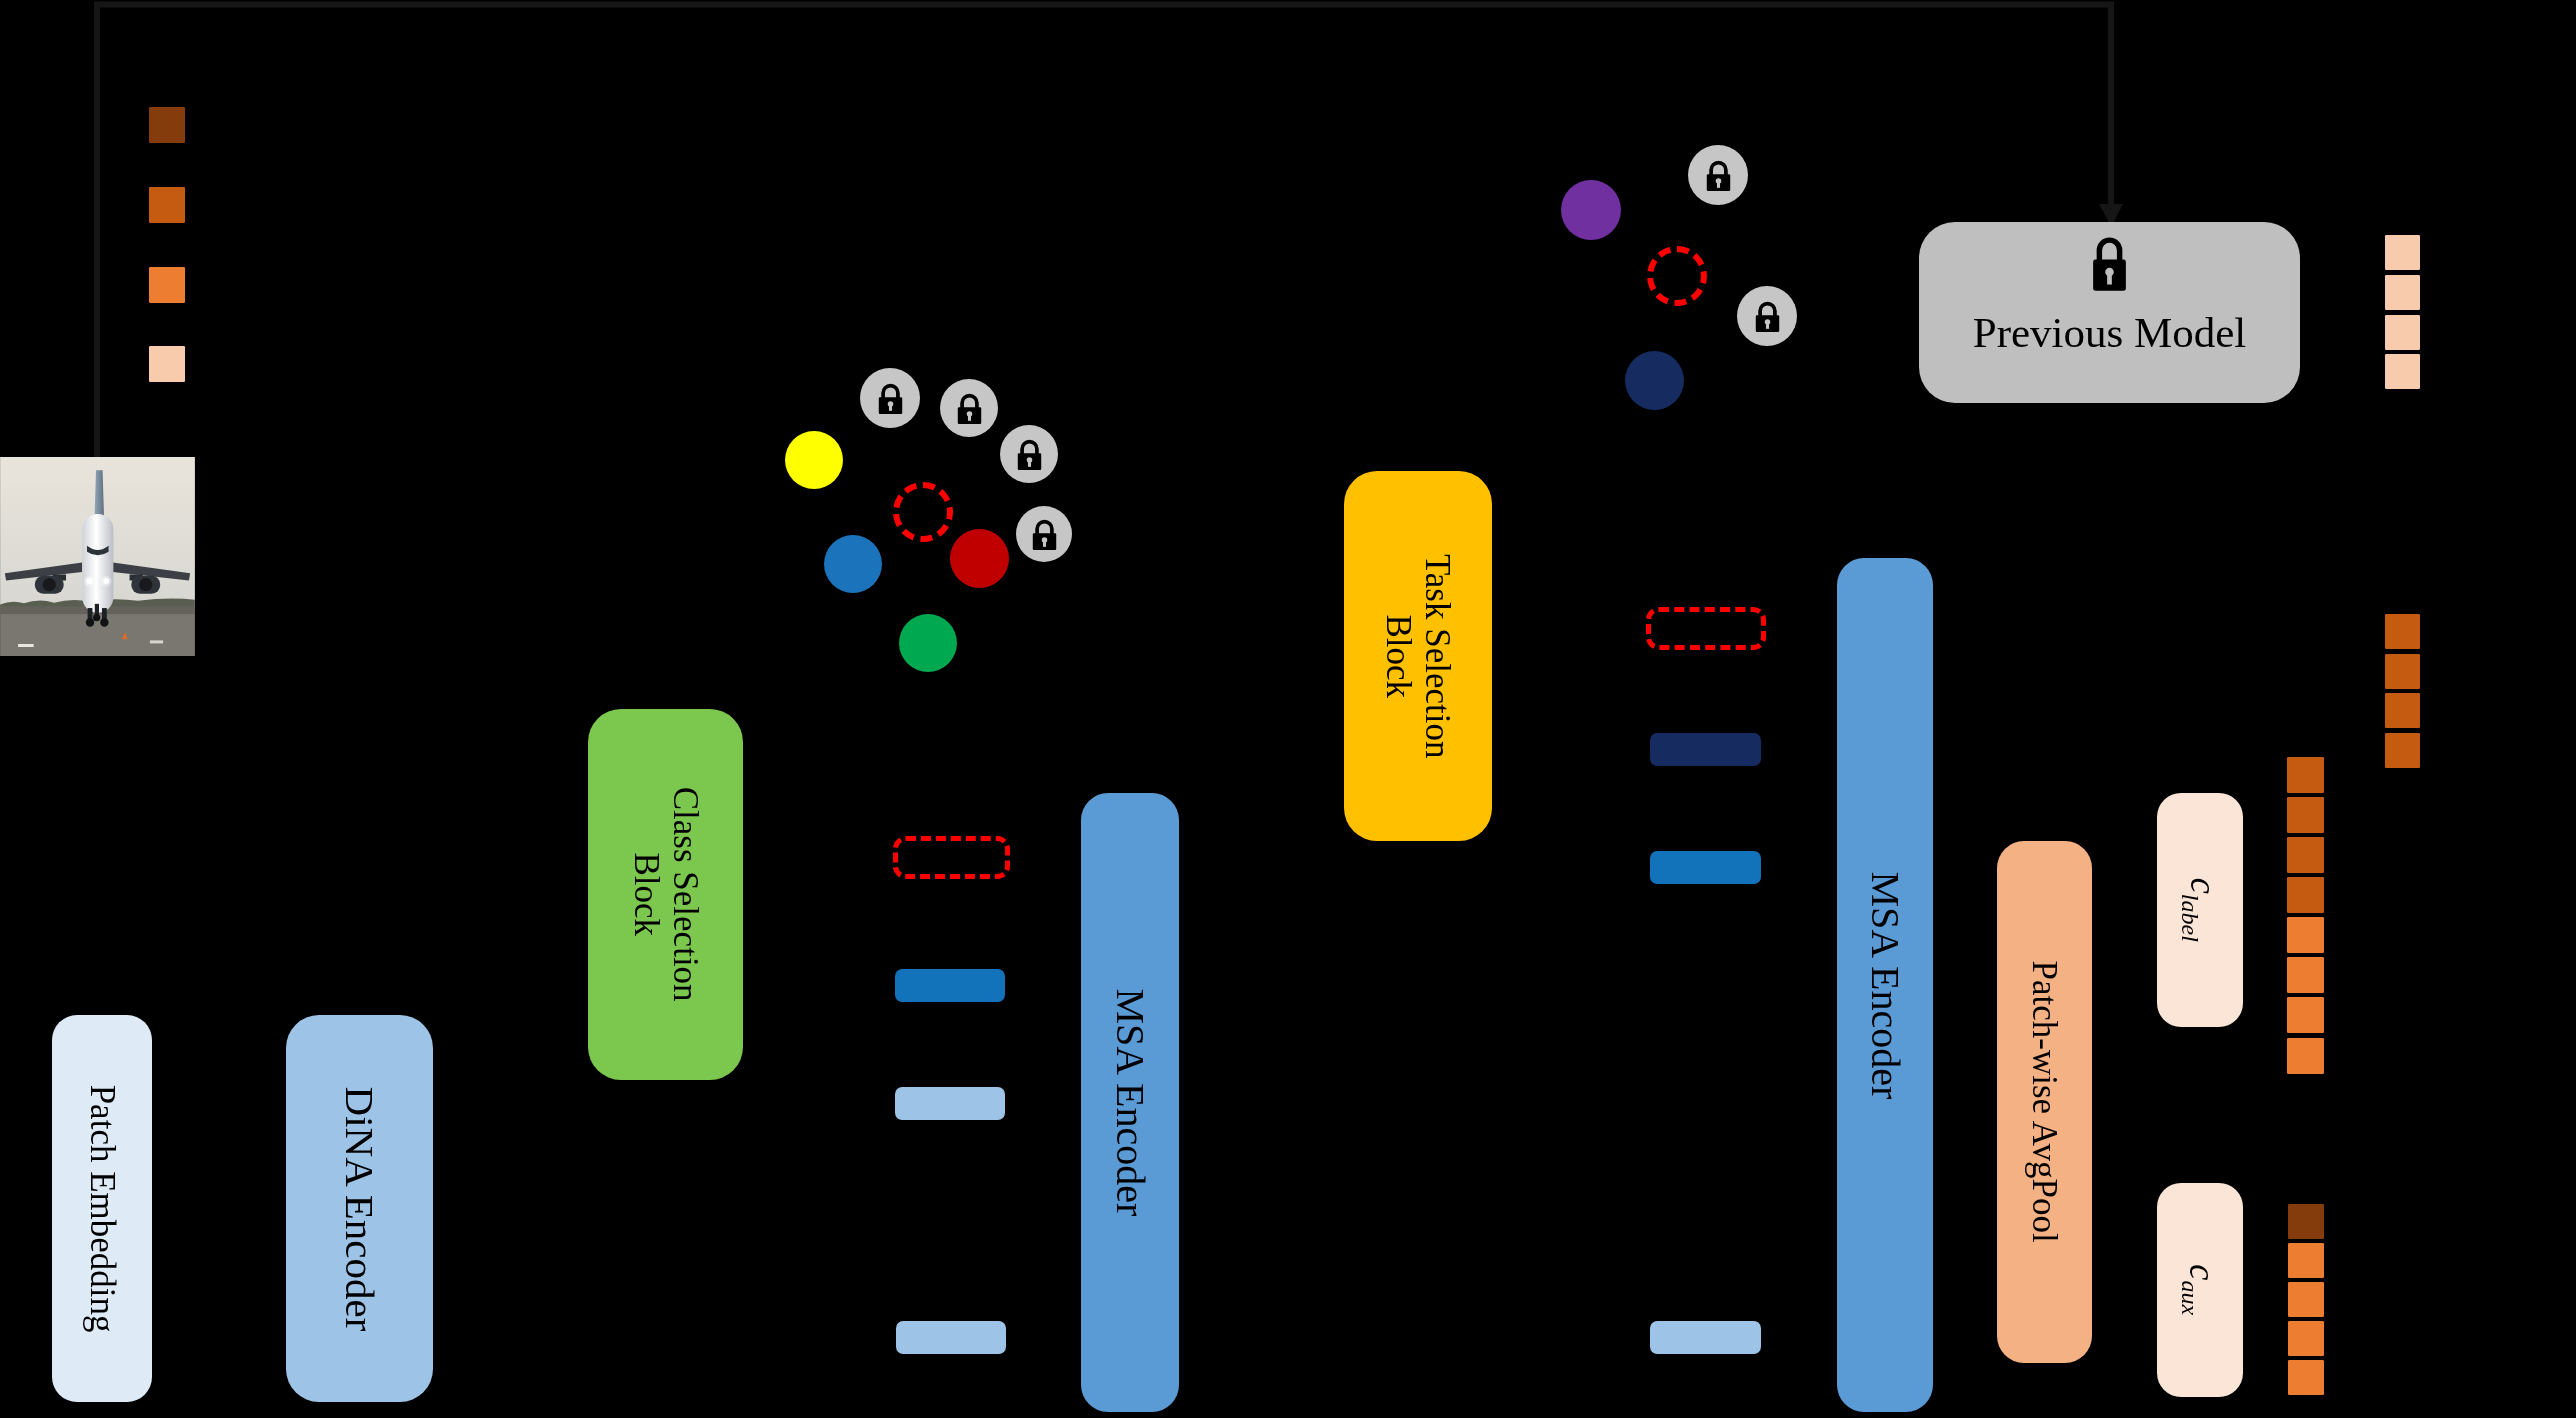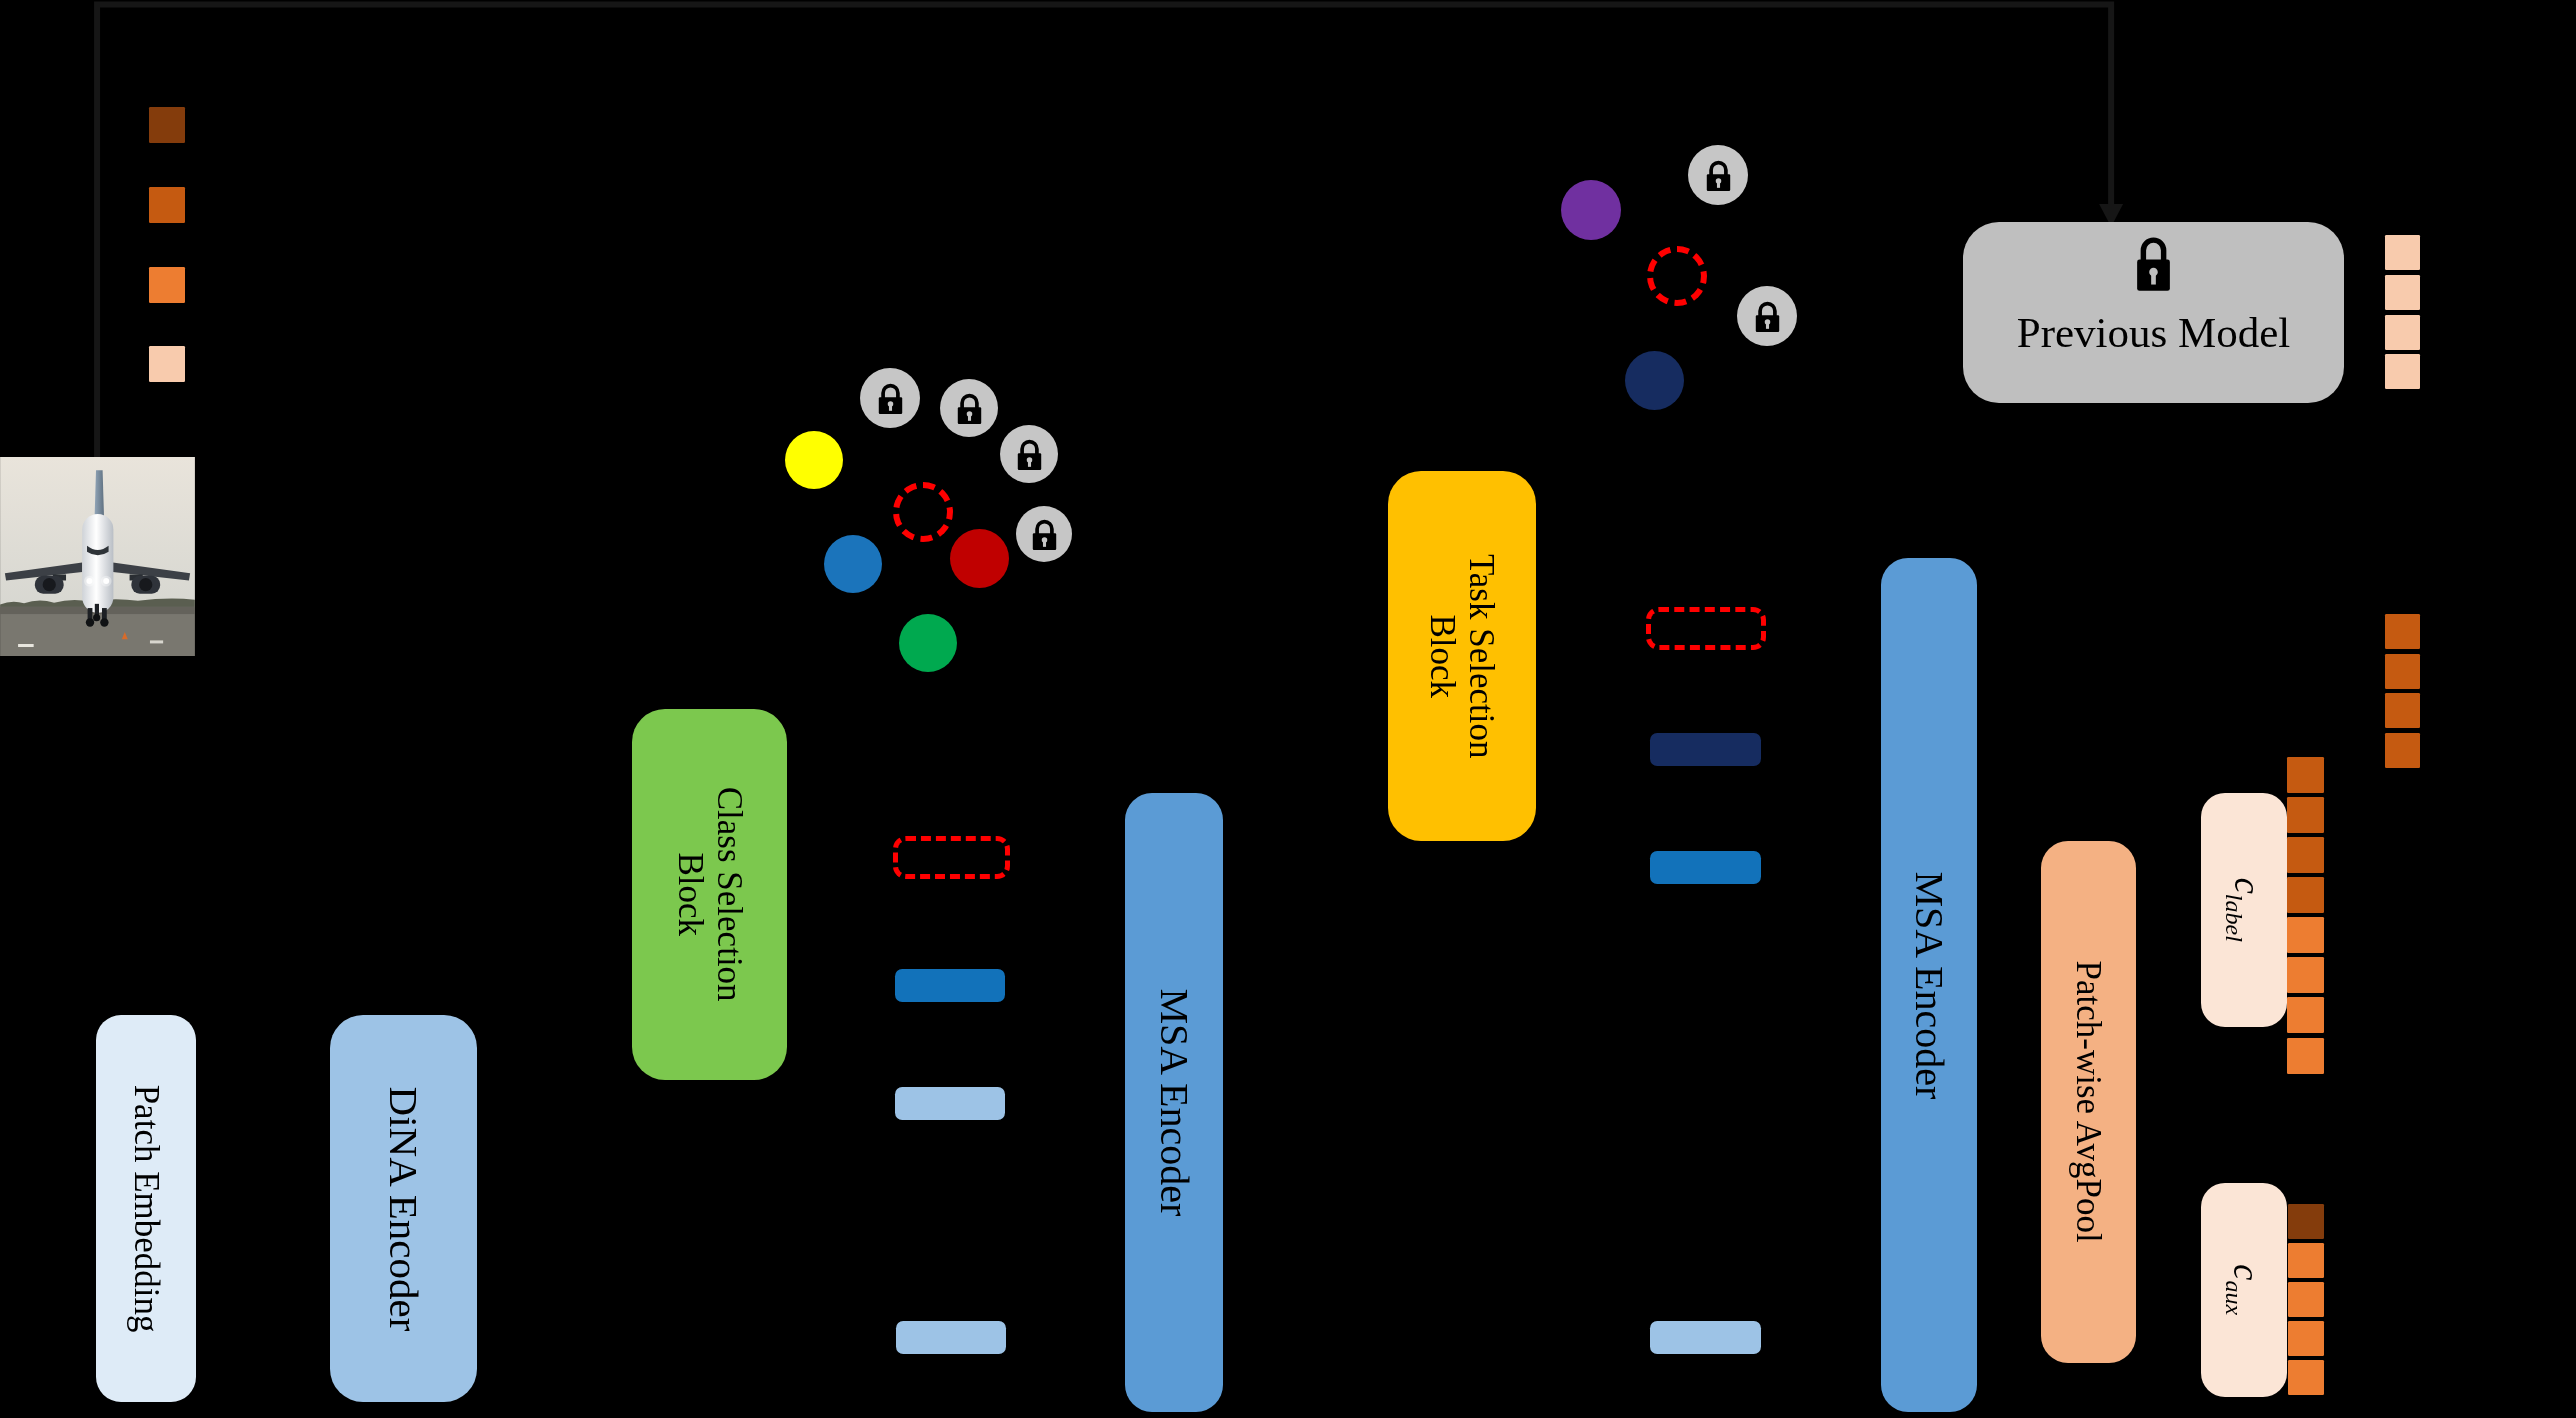--- a/index.html
+++ b/index.html
@@ -1,19 +1,19 @@
 <!DOCTYPE html>
 <html style="--box-blue: #5B9BD5; --box-light-blue: #9DC3E6; --box-pale-blue: #DEEBF7; --box-green: #7CC84E; --box-gold: #FFC000; --box-peach: #F4B183; --box-pale-peach: #FBE5D6; --box-gray: #BFBFBF; --lock-badge: #C6C6C6; --dashed-red: #FF0000;font-size:9.6px"><head>
 <meta charset="utf-8">
 <style>
   html,body{margin:0;padding:0;background:#000;}
   .canvas{position:relative;width:2576px;height:1419px;background:#000;overflow:hidden;
           font-family:"Liberation Serif","DejaVu Serif",serif;}
   .abs{position:absolute;}
-  .box{position:absolute;display:flex;align-items:center;justify-content:center;box-sizing:border-box;margin-left:44px;}
+  .box{position:absolute;display:flex;align-items:center;justify-content:center;box-sizing:border-box;}
   .rot{transform:rotate(90deg);white-space:pre;text-align:center;color:#000;line-height:1.12;}
   .hlabel{color:#000;white-space:nowrap;}
   .circle{position:absolute;border-radius:50%;}
   .dashed-circle{position:absolute;border-radius:50%;border:6.6px dashed var(--dashed-red);box-sizing:border-box;background:transparent;}
   .dashed-rect{position:absolute;border:5.4px dashed var(--dashed-red);border-radius:13px;box-sizing:border-box;background:transparent;}
   .token{position:absolute;border-radius:7.2px;}
   .sq{position:absolute;border-radius:1.2px;}
   .lock-badge{position:absolute;border-radius:50%;background:var(--lock-badge);display:flex;align-items:center;justify-content:center;}
   svg{display:block;}
   

